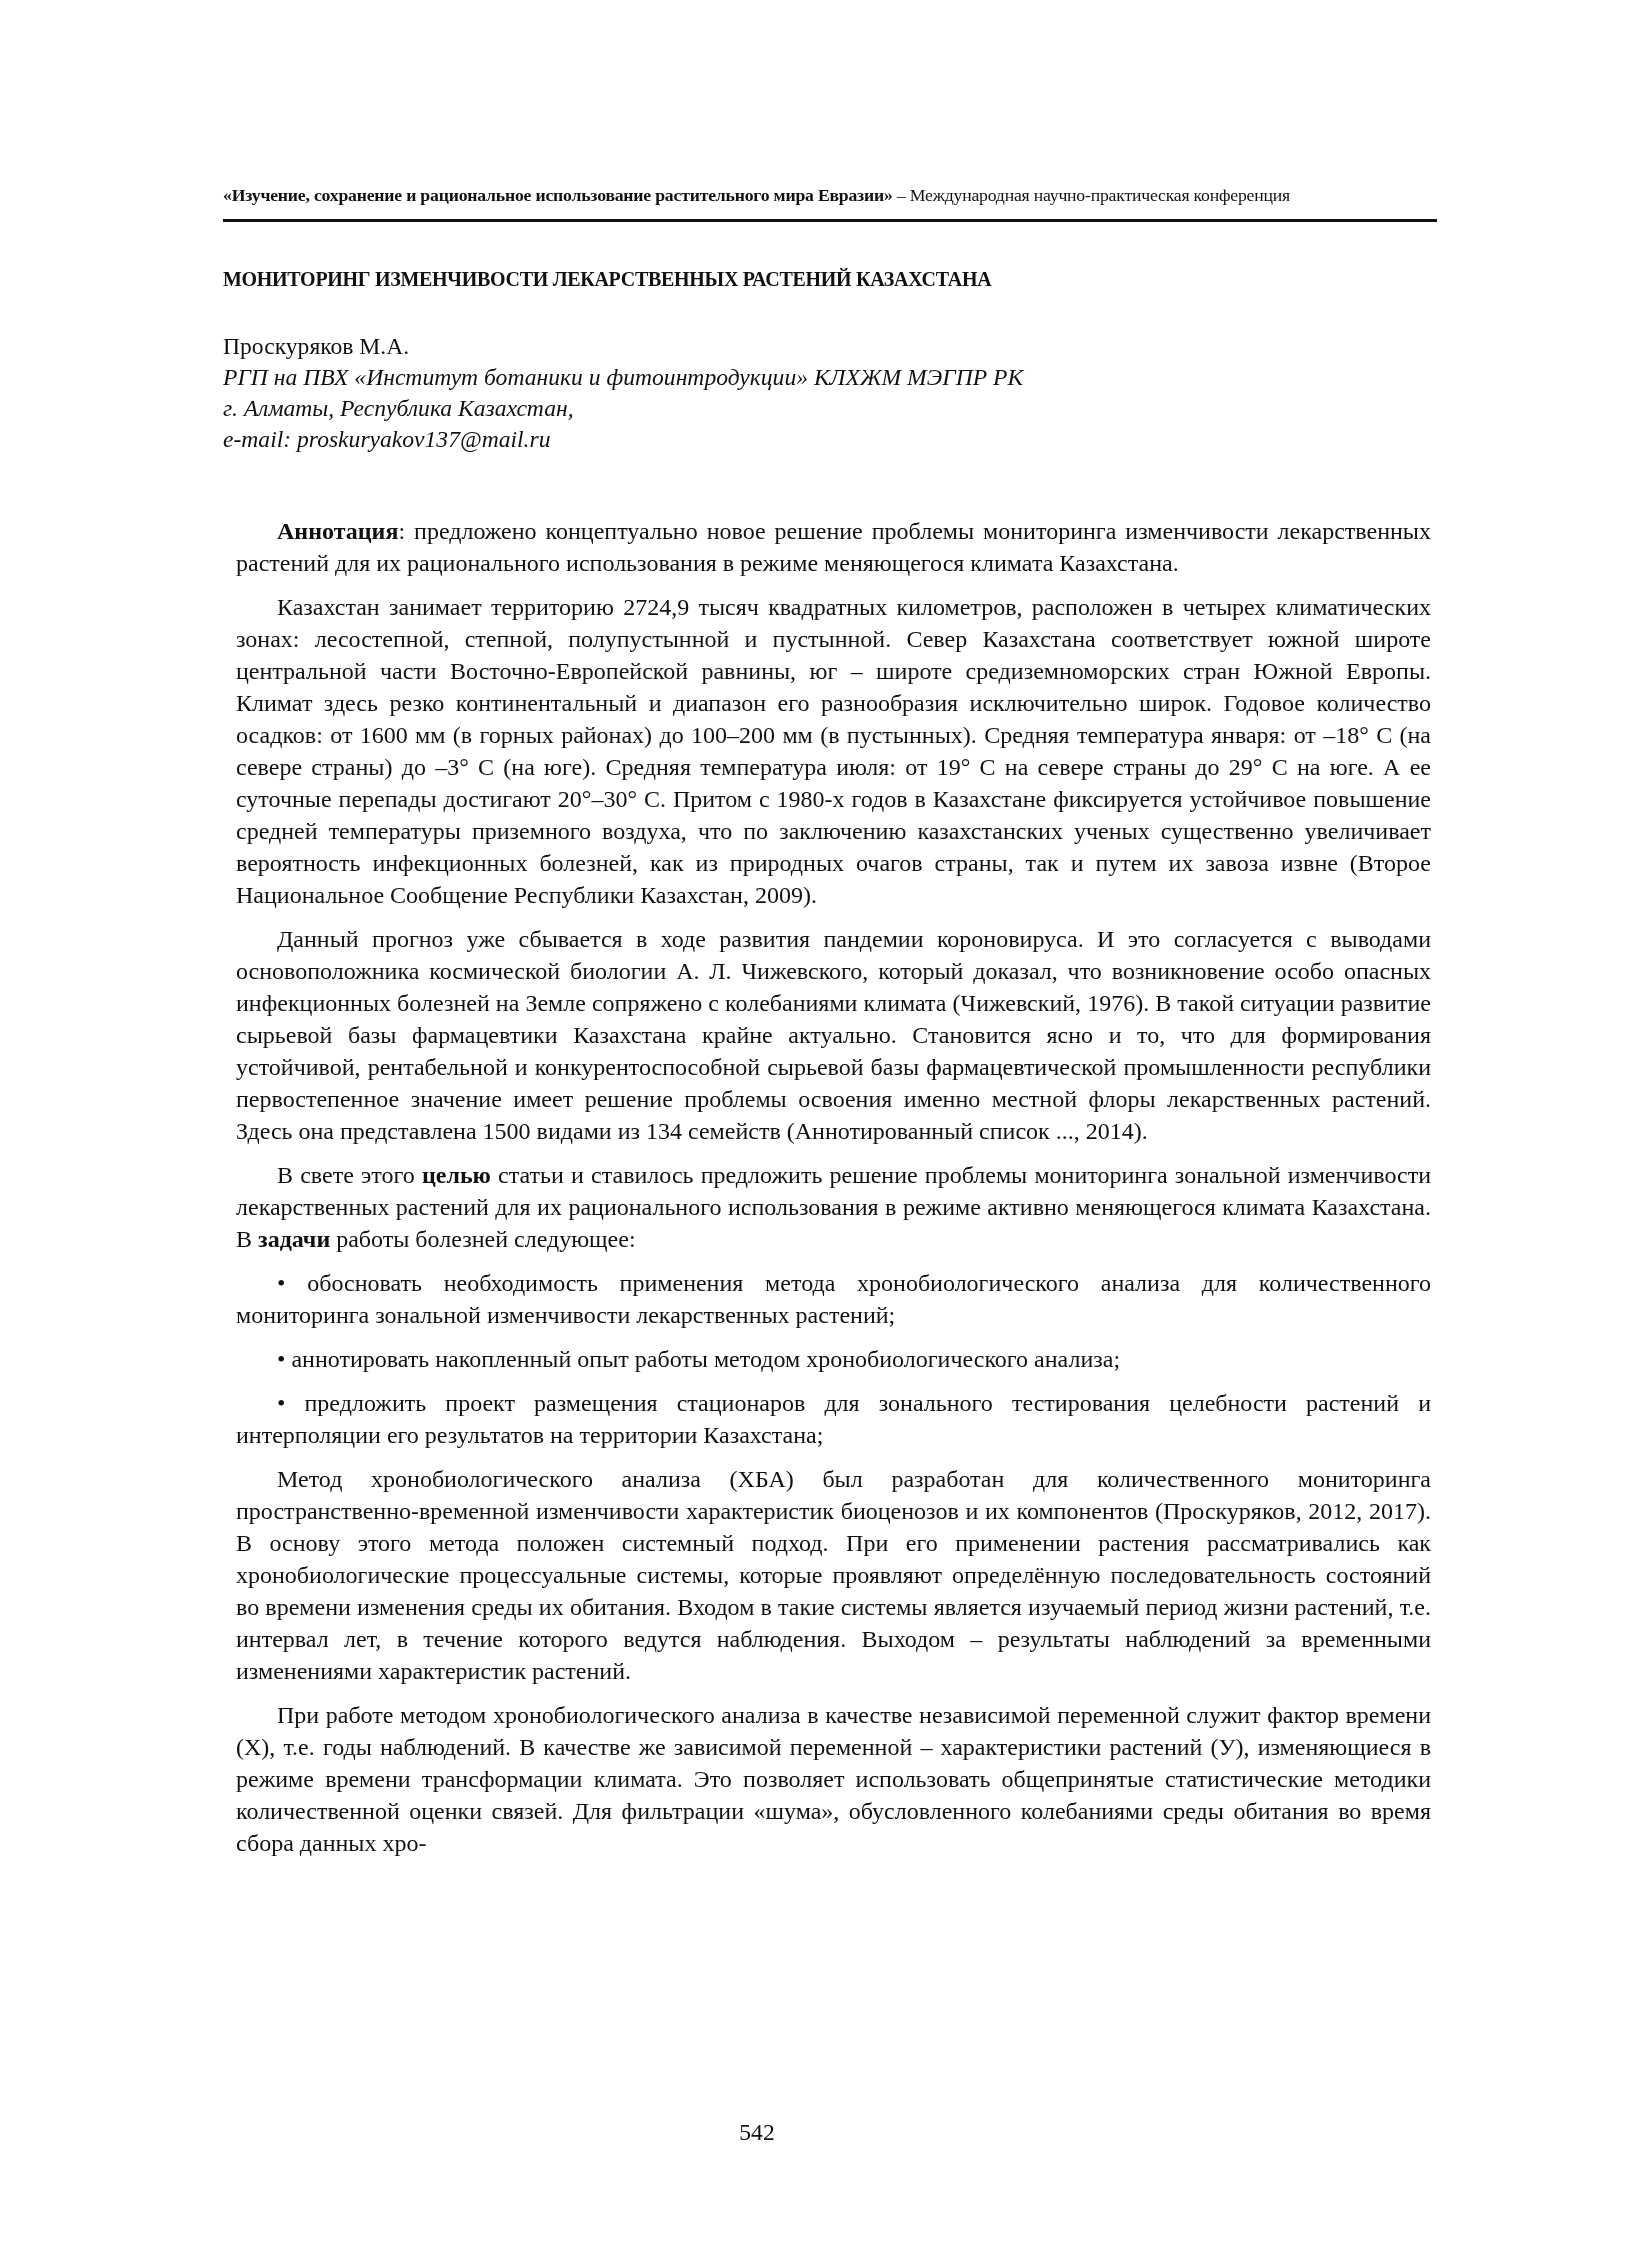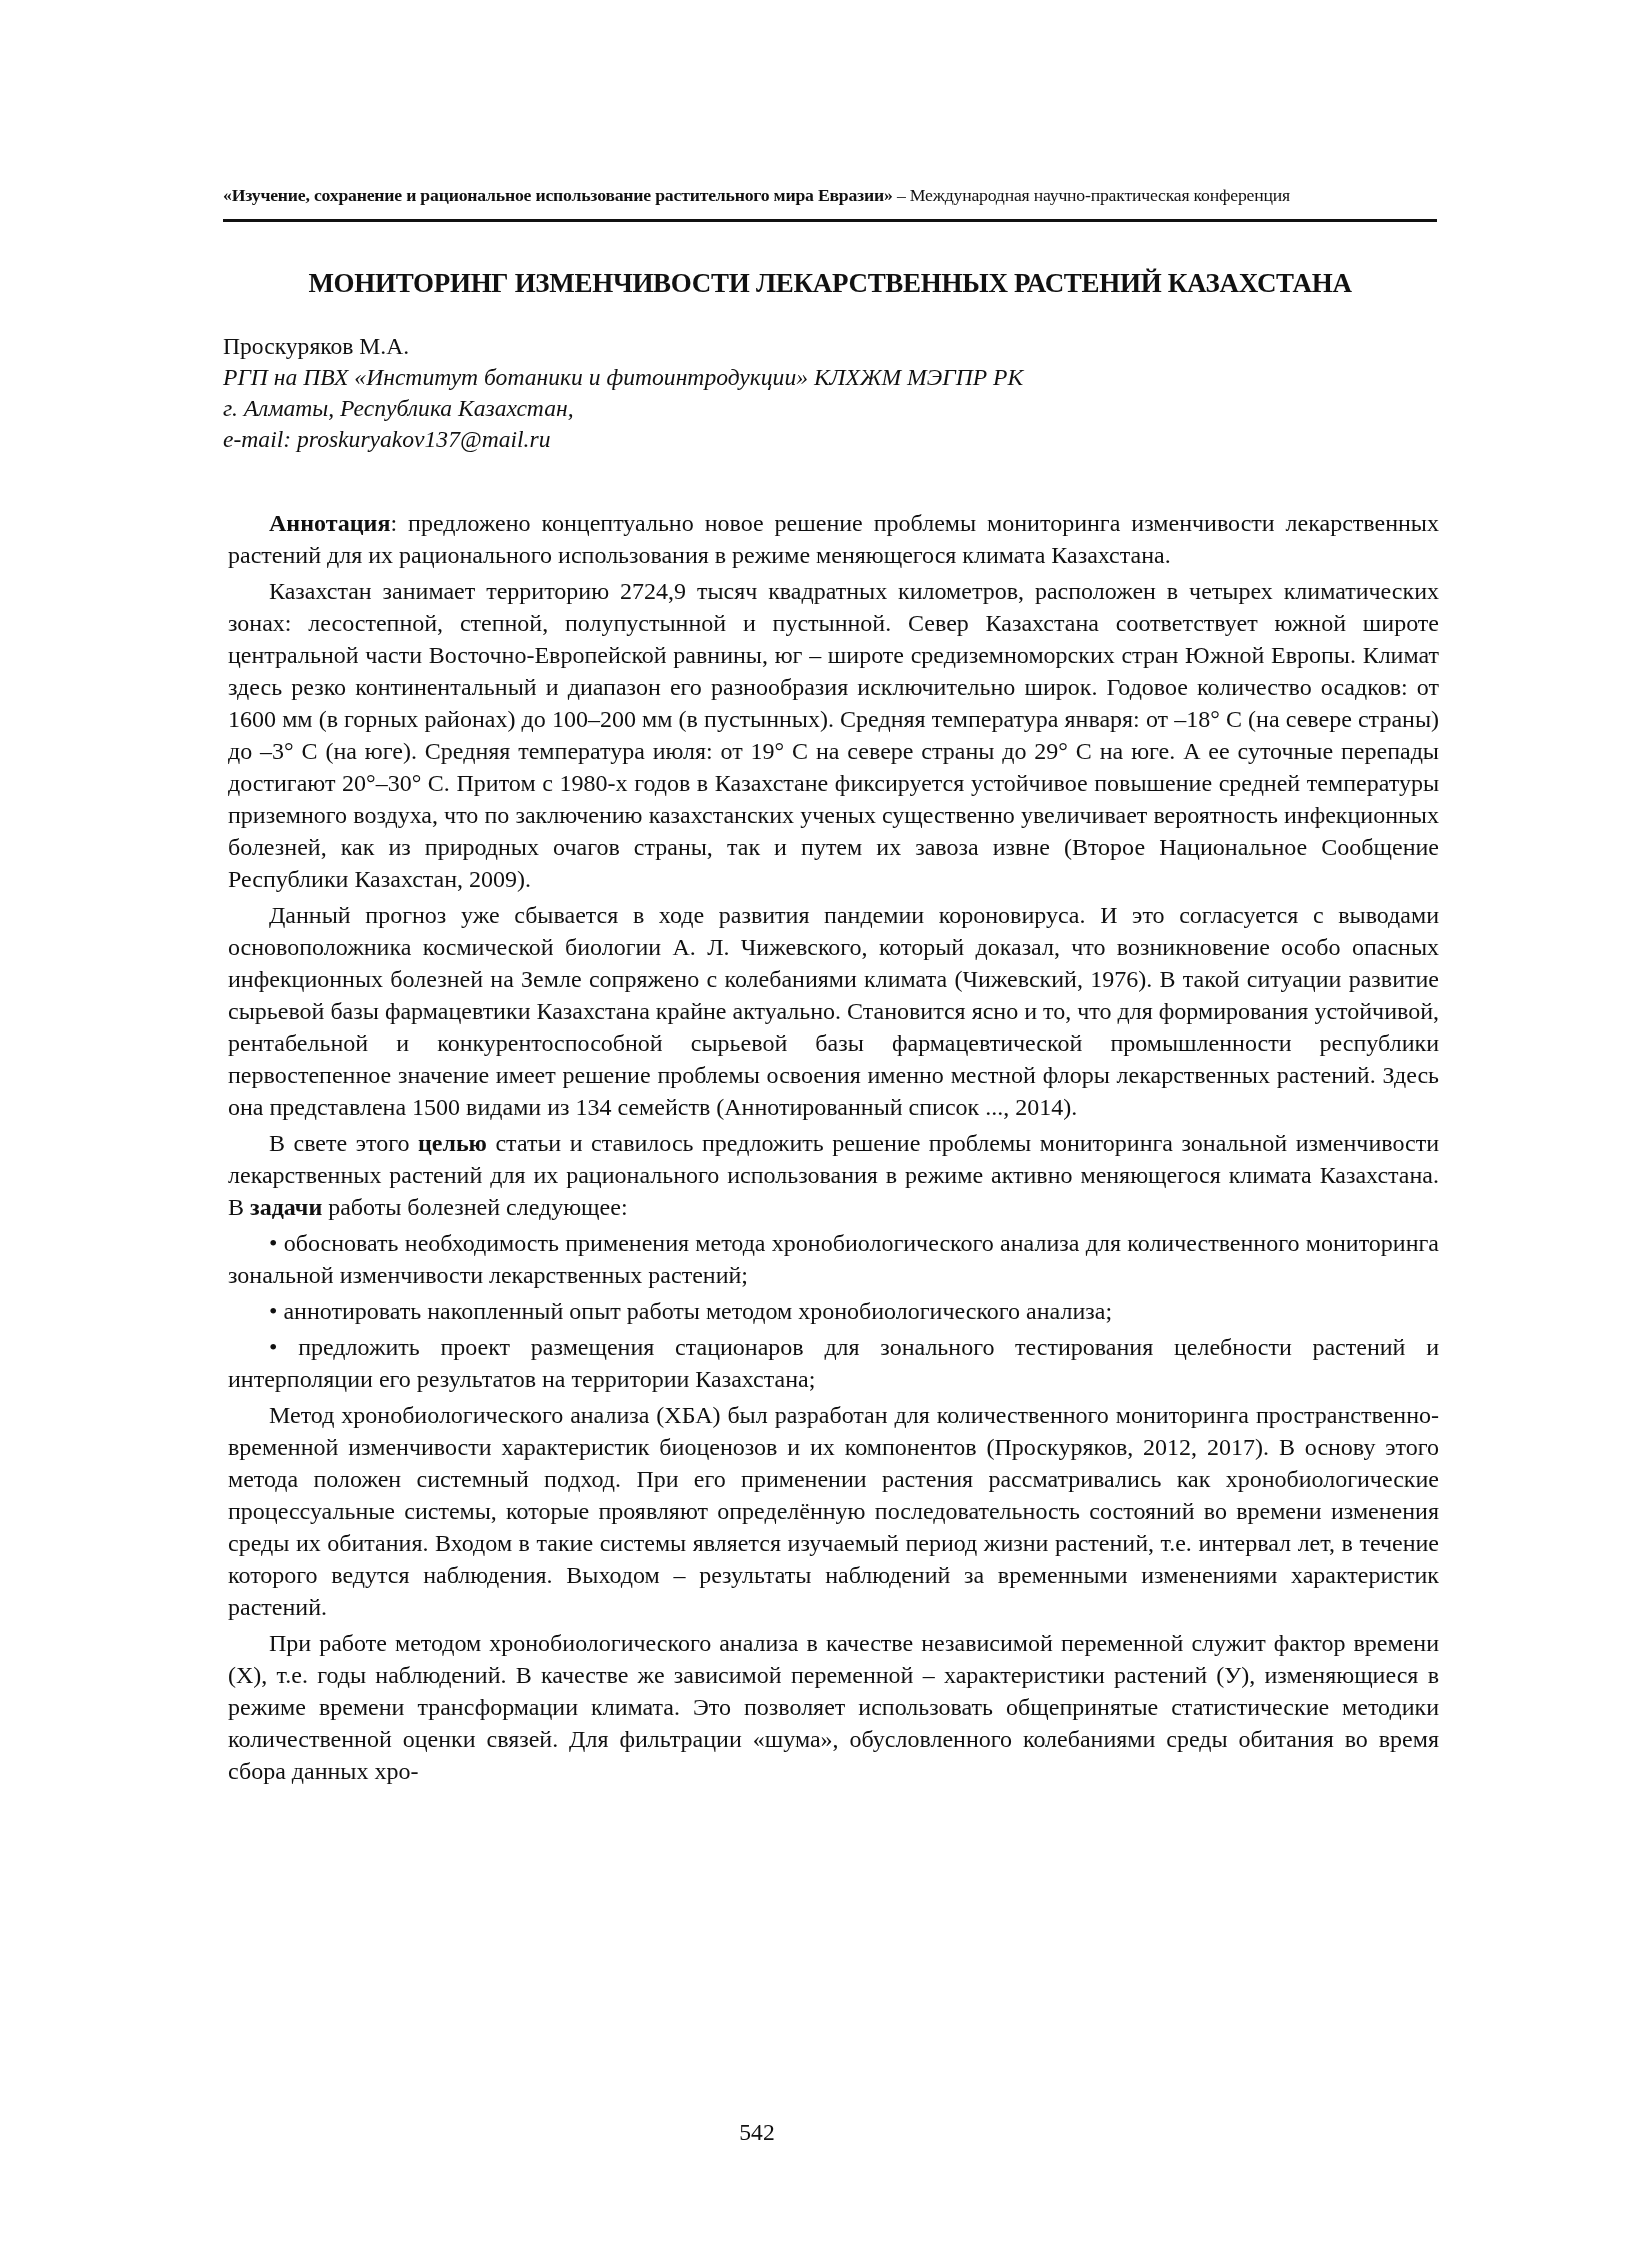--- a/index.html
+++ b/index.html
@@ -10,33 +10,33 @@
   .page { position: absolute; left: 0; top: 0; width: 1631px; height: 2261px; }
   .running-head {
     position: absolute; left: 223px; top: 182px; width: 1214px;
     font-size: 17.7px; line-height: 26px; white-space: nowrap; letter-spacing: -0.2px;
   }
   .running-head .rh-bold { font-weight: bold; }
   .rule {
     position: absolute; left: 223px; top: 219px; width: 1214px; height: 2.6px; background: #111;
   }
   .title {
-    position: absolute; left: 223px; top: 268px; width: 1214px; text-align: center;
-    font-weight: bold; font-size: 27px; letter-spacing: -0.3px;
+    position: absolute; left: 223px; top: 268px; width: 1214px; 
+    font-weight: bold; font-size: 20px; letter-spacing: -0.3px;
   }
   .author-block {
     position: absolute; left: 223px; top: 331px; width: 1214px; 
     font-size: 23.6px; line-height: 31px;
   }
   .author-block .ital { font-style: italic; }
   .body {
     position: absolute; left: 224px; top: 503px; width: 1219px;
     font-size: 24px; line-height: 32px; text-align: justify;
   }
-  .body p { margin: 4px; text-indent: 41px; }
+  .body p { margin: 12px; text-indent: 41px; }
   .body p.first { }
   .body .b { font-weight: bold; }
   .body .bullet { text-indent: 41px; }
   .page-number {
     position: absolute; left: 0; width: 1514px; top: 2119px; text-align: center;
     font-size: 23.6px;
   }
 </style>
 </head>
 <body>

